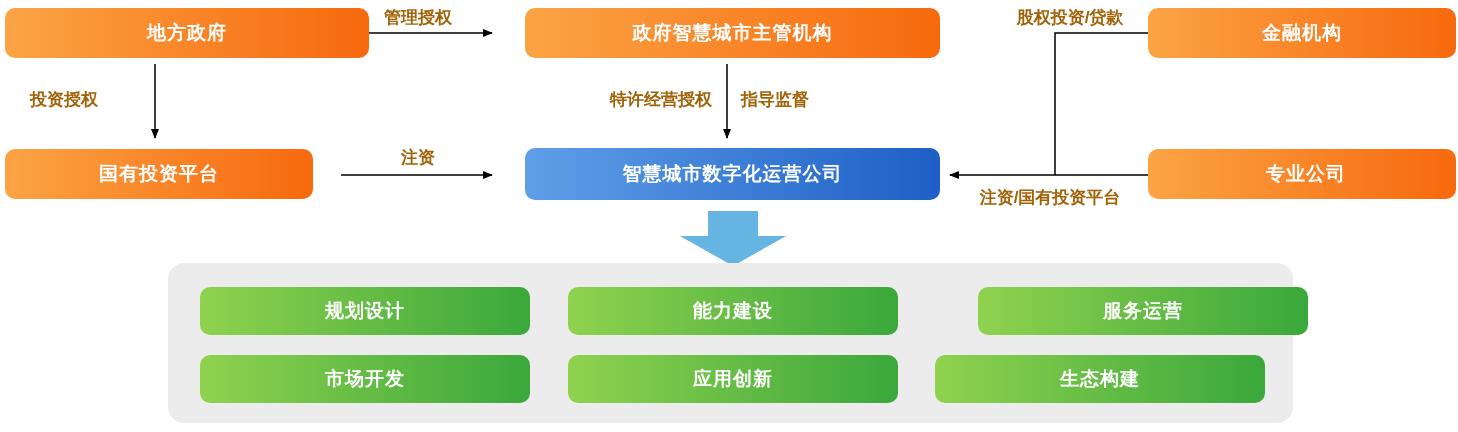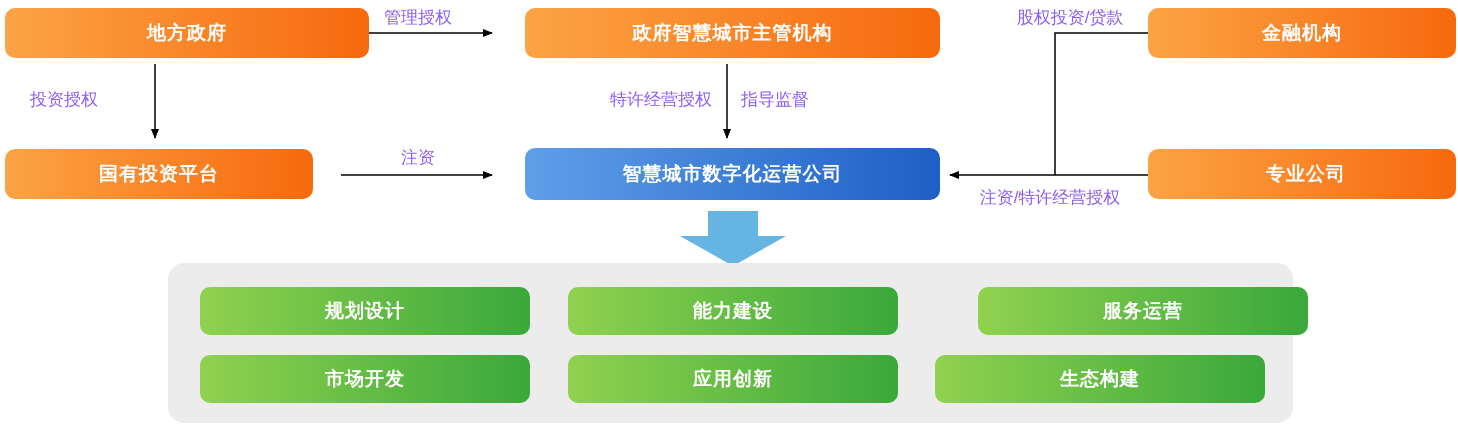--- a/index.html
+++ b/index.html
@@ -28,23 +28,23 @@
     color: #ffffff;
     font-weight: bold;
     font-size: 19px;
     letter-spacing: 1px;
     white-space: nowrap;
   }
   .orange { background: linear-gradient(90deg, #FBA445, #F7690D); }
   .blue   { background: linear-gradient(90deg, #5F9FE8, #1D5FC6); }
   .label {
     position: absolute;
-    font-weight: normal;
+    font-weight: bold;
     font-size: 17px;
-    color: #8b5cf6;
+    color: #a16207;
     white-space: nowrap;
   }
   .panel {
     position: absolute;
     left: 168px; top: 263px;
     width: 1125px; height: 160px;
     background: #ECECEC;
     border-radius: 16px;
   }
   .green-box {
@@ -96,21 +96,21 @@
   <div class="node orange" style="left:5px; top:149px; width:308px;">国有投资平台</div>
   <div class="node blue" style="left:525px; top:148px; width:415px; height:52px;">智慧城市数字化运营公司</div>
   <div class="node orange" style="left:1148px; top:149px; width:308px;padding-left:8px;">专业公司</div>
 
   <div class="label" style="left:343px; top:6px; width:150px; text-align:center;">管理授权</div>
   <div class="label" style="left:30px; top:88px;">投资授权</div>
   <div class="label" style="left:592px; top:88px; width:120px; text-align:right;">特许经营授权</div>
   <div class="label" style="left:741px; top:88px;">指导监督</div>
   <div class="label" style="left:343px; top:146px; width:150px; text-align:center;">注资</div>
   <div class="label" style="left:985px; top:6px; width:170px; text-align:center;">股权投资/贷款</div>
-  <div class="label" style="left:955px; top:186px; width:190px; text-align:center;">注资/特许经营授权</div>
+  <div class="label" style="left:955px; top:186px; width:190px; text-align:center;">注资/国有投资平台</div>
 
   <div class="panel"></div>
 
   <div class="green-box" style="left:200px; top:287px;">规划设计</div>
   <div class="green-box" style="left:568px; top:287px;">能力建设</div>
   <div class="green-box" style="left:935px; top:287px;margin-left:43px;">服务运营</div>
   <div class="green-box" style="left:200px; top:355px;">市场开发</div>
   <div class="green-box" style="left:568px; top:355px;">应用创新</div>
   <div class="green-box" style="left:935px; top:355px;">生态构建</div>
 

